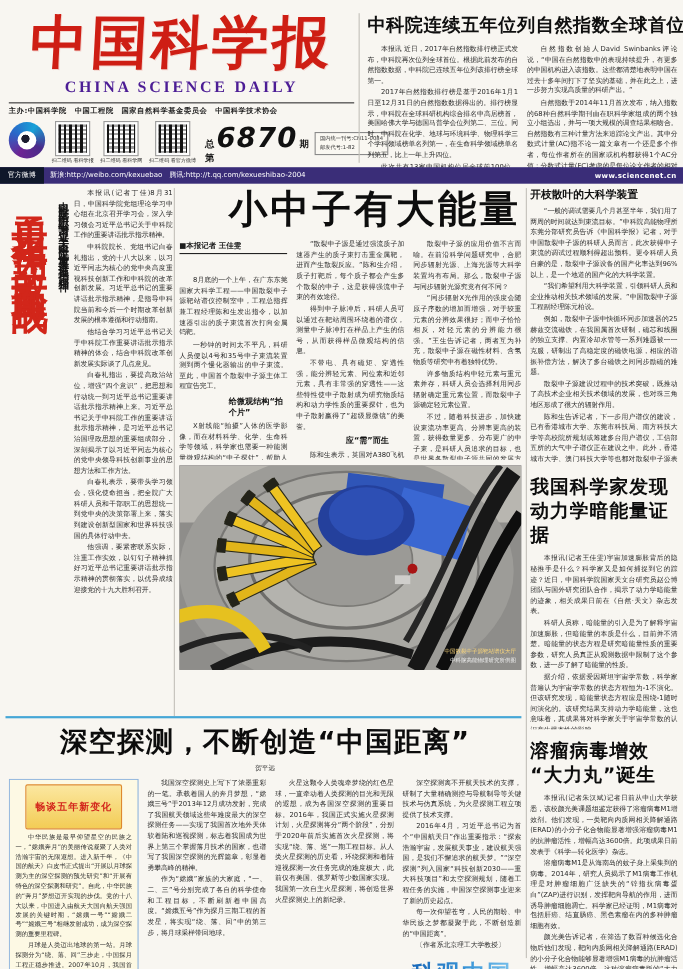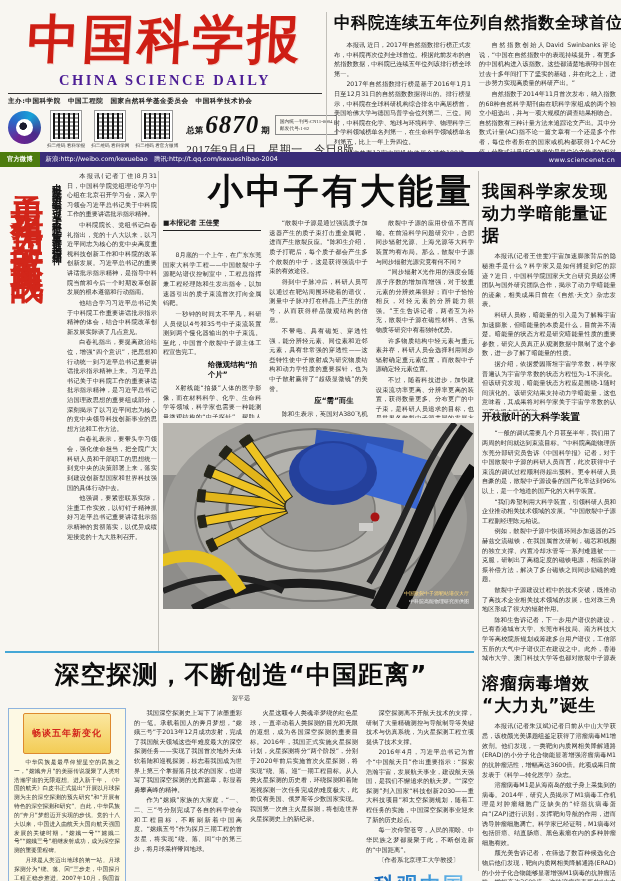--- a/index.html
+++ b/index.html
@@ -10,37 +10,37 @@
   .mast-eng{text-align:center;font-family:"Liberation Serif","DejaVu Serif",serif;font-weight:bold;font-size:14.5px;letter-spacing:2.5px;color:#4c1d95;margin-top:1px;}
   .organizers{font-size:6.6px;font-weight:bold;color:#222;border-top:1.5px solid #333;margin-top:4px;padding-top:3px;letter-spacing:.5px;}
   .mast-row{display:flex;align-items:flex-start;gap:6px;margin-top:5px;}
   .sn-logo{width:33px;height:33px;border-radius:50%;background:conic-gradient(from 210deg,#6d2493,#2a66c8,#17a2d8,#4a2a8a,#6d2493);display:flex;align-items:center;justify-content:center;flex:none;}
   .sn-swirl{width:17px;height:17px;border-radius:50%;background:radial-gradient(circle at 42% 42%,#1b1b2e 0 3.5px,#ffffff 4px 100%);}
   .qr-wrap{display:flex;flex-direction:column;align-items:center;flex:none;}
   .qr{width:26px;height:26px;border:2px solid #fff;outline:1px solid #9a9a9a;background:
       repeating-linear-gradient(0deg,#14141466 0 2px,transparent 2px 4px),
       repeating-linear-gradient(90deg,#141414 0 2px,#fdfdfd 2px 5px);}
   .qr-cap{font-size:4.6px;color:#333;margin-top:2px;white-space:nowrap;}
-  .issue-wrap{margin-left:2px;font-family:Liberation Serif, serif;}
+  .issue-wrap{margin-left:2px;}
   .issue-top{display:flex;align-items:center;gap:5px;}
   .issue-line{display:flex;align-items:baseline;color:#111;}
   .issue-pre{font-size:8.5px;font-weight:bold;}
   .issue-no{font-size:25px;font-weight:900;font-style:italic;letter-spacing:1px;margin:0 2px;}
   .serial-box{border:1px solid #8a8a8a;background:#faf8f2;font-size:4.8px;line-height:1.5;padding:2px 4px;color:#333;white-space:nowrap;}
   .date-line{font-size:11px;letter-spacing:.5px;color:#222;margin-top:3px;white-space:nowrap;}
   
   .topright{position:absolute;left:334px;top:12px;width:282px;}
   .tr-head{font-size:16.5px;font-weight:900;letter-spacing:.5px;color:#0f0f0f;text-align:right;white-space:nowrap;}
   .tr-cols{display:flex;gap:8px;margin-top:6px;height:116px;overflow:hidden;}
   .tr-cols .col{flex:1;}
   
   .infobar{position:absolute;left:0;top:152px;width:621px;height:15px;background:#3a2d78;color:#fff;display:flex;align-items:center;font-size:6.4px;}
-  .ib-label{background:#4d7c0f;height:100%;display:flex;align-items:center;padding:0 7px;font-weight:bold;flex:none;}
+  .ib-label{background:#0f172a;height:100%;display:flex;align-items:center;padding:0 7px;font-weight:normal;flex:none;}
   .ib-urls{margin-left:6px;white-space:nowrap;}
-  .ib-site{margin-left:auto;margin-right:6px;font-weight:normal;letter-spacing:.3px;}
+  .ib-site{margin-left:auto;margin-right:6px;font-weight:bold;letter-spacing:.3px;}
   
   .body p{margin:0 0 1px 0;text-indent:2em;text-align:justify;font-size:6.2px;line-height:1.55;color:#2b2b2b;}
   .body h4{margin:3px 0;font-size:7.4px;color:#111;text-indent:0;padding-left:45px;}
   
   .leftcol{position:absolute;left:8px;top:171px;width:149px;height:505px;display:flex;gap:4px;}
   .vhead{writing-mode:vertical-rl;font-size:33px;font-weight:900;color:#d2261a;letter-spacing:5px;line-height:1.15;flex:none;}
   .vgap{margin-top:18px;display:inline-block;}
   .vsub{writing-mode:vertical-rl;font-size:9.5px;font-weight:bold;color:#141414;letter-spacing:2.5px;flex:none;padding-top:4px;}
   .ltext{flex:1;overflow:hidden;}
   
@@ -107,21 +107,20 @@
           <div class="issue-line">
             <span class="issue-pre">总第</span>
             <span class="issue-no">6870</span>
             <span class="issue-pre">期</span>
           </div>
           <div class="serial-box">
             <div>国内统一刊号:CN11-0084</div>
             <div>邮发代号:1-82</div>
           </div>
         </div>
-        <div class="date-line">2017年9月4日　星期一　今日8版</div>
       </div>
     </div>
   </div>
 
   <div class="vr" style="left:326px;top:12px;height:136px"></div>
 
   <div class="topright body">
     <div class="tr-head">中科院连续五年位列自然指数全球首位</div>
     <div class="tr-cols">
       <div class="col">
@@ -232,39 +231,39 @@
         <div class="cap-l1">中国散裂中子源靶站谱仪大厅</div>
         <div class="cap-l2">中科院高能物理研究所供图</div>
       </div>
     </div>
   </div>
 
   <div class="vr" style="left:478px;top:171px;height:700px"></div>
 
   <div class="rightcol body">
     <div>
-      <div class="h2a">
-        <span>我国科学家发现</span><br>
-        <span>动力学暗能量证据</span>
-      </div>
-      <div class="sec-body-1">
-        <p>本报讯(记者王佳雯)宇宙加速膨胀背后的隐秘推手是什么？科学家又是如何捕捉到它的踪迹？近日，中国科学院国家天文台研究员赵公博团队与国外研究团队合作，揭示了动力学暗能量的迹象，相关成果日前在《自然·天文》杂志发表。</p>
-        <p>科研人员称，暗能量的引入是为了解释宇宙加速膨胀，但暗能量的本质是什么，目前并不清楚。暗能量的状态方程是研究暗能量性质的重要参数，研究人员真正从观测数据中限制了这个参数，进一步了解了暗能量的性质。</p>
-        <p>据介绍，依据爱因斯坦宇宙学常数，科学家普遍认为宇宙学常数的状态方程恒为-1不演化。但该研究发现，暗能量状态方程应是围绕-1随时间演化的。该研究结果支持动力学暗能量，这也意味着，其成果将对科学家关于宇宙学常数的认识产生根本性的影响。</p>
-
-      </div>
-    </div>
-    <div>
       <div class="op-title">开枝散叶的大科学装置</div>
       <div class="op-body">
         <p>“一般的调试需要几个月甚至半年，我们用了两周的时间就达到束流目标。”中科院高能物理所东莞分部研究员告诉《中国科学报》记者，对于中国散裂中子源的科研人员而言，此次获得中子束流的调试过程顺利得超出预料。更令科研人员自豪的是，散裂中子源设备的国产化率达到96%以上，是一个地道的国产化的大科学装置。</p>
         <p>“我们希望利用大科学装置，引领科研人员和企业推动相关技术领域的发展。”中国散裂中子源工程副经理陈元柏说。</p>
         <p>例如，散裂中子源中快循环同步加速器的25赫兹交流磁铁，在我国属首次研制，磁芯和线圈的独立支撑、内置冷却水管等一系列难题被一一克服，研制出了高稳定度的磁铁电源，相应的谐振补偿方法，解决了多台磁铁之间同步励磁的难题。</p>
         <p>散裂中子源建设过程中的技术突破，既推动了高技术企业相关技术领域的发展，也对珠三角地区形成了很大的辐射作用。</p>
         <p>陈和生告诉记者，下一步用户谱仪的建设，已有香港城市大学、东莞市科技局、南方科技大学等高校院所规划或筹建多台用户谱仪，工信部五所的大气中子谱仪正在建设之中。此外，香港城市大学、澳门科技大学等也都对散裂中子源表示了浓厚的兴趣。</p>
+
+      </div>
+    </div>
+    <div>
+      <div class="h2a">
+        <span>我国科学家发现</span><br>
+        <span>动力学暗能量证据</span>
+      </div>
+      <div class="sec-body-1">
+        <p>本报讯(记者王佳雯)宇宙加速膨胀背后的隐秘推手是什么？科学家又是如何捕捉到它的踪迹？近日，中国科学院国家天文台研究员赵公博团队与国外研究团队合作，揭示了动力学暗能量的迹象，相关成果日前在《自然·天文》杂志发表。</p>
+        <p>科研人员称，暗能量的引入是为了解释宇宙加速膨胀，但暗能量的本质是什么，目前并不清楚。暗能量的状态方程是研究暗能量性质的重要参数，研究人员真正从观测数据中限制了这个参数，进一步了解了暗能量的性质。</p>
+        <p>据介绍，依据爱因斯坦宇宙学常数，科学家普遍认为宇宙学常数的状态方程恒为-1不演化。但该研究发现，暗能量状态方程应是围绕-1随时间演化的。该研究结果支持动力学暗能量，这也意味着，其成果将对科学家关于宇宙学常数的认识产生根本性的影响。</p>
 
       </div>
     </div>
     <div>
       <div class="h2a">
         <span>溶瘤病毒增效</span><br>
         <span>“大力丸”诞生</span>
       </div>
       <div class="sec-body-2">
         <p>本报讯(记者朱汉斌)记者日前从中山大学获悉，该校颜光美课题组鉴定获得了溶瘤病毒M1增效剂。他们发现，一类靶向内质网相关降解通路(ERAD)的小分子化合物能显著增强溶瘤病毒M1的抗肿瘤活性，增幅高达3600倍。此项成果日前发表于《科学—转化医学》杂志。</p>

